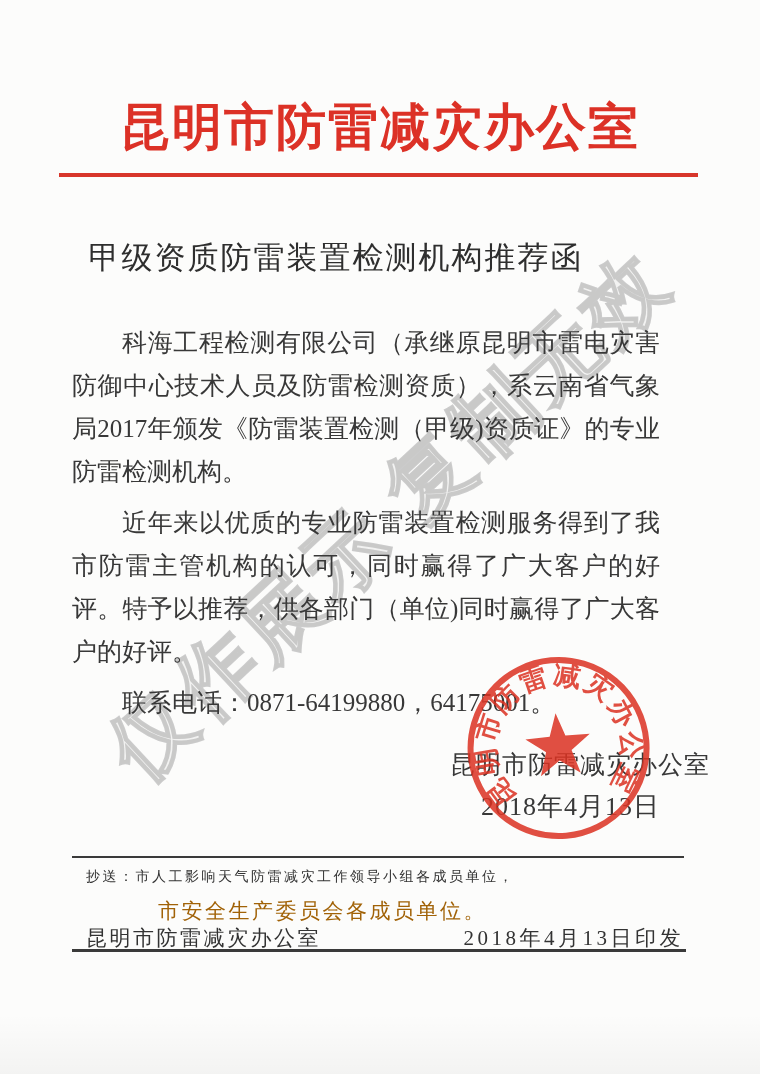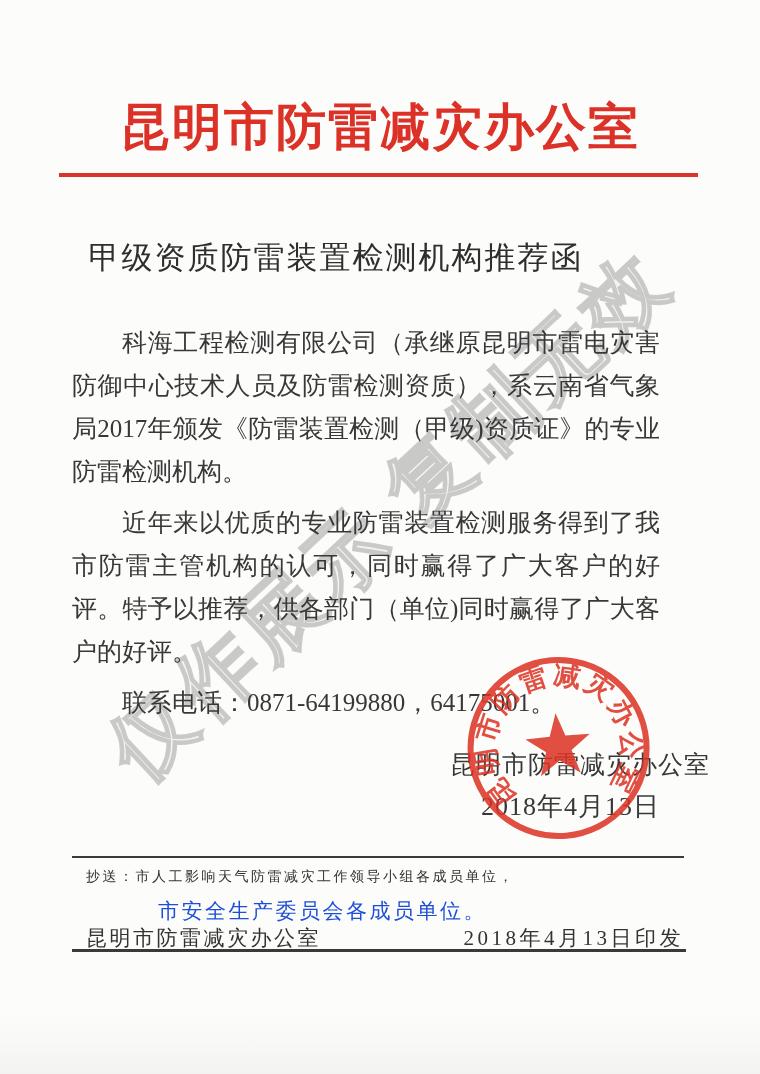--- a/index.html
+++ b/index.html
@@ -96,21 +96,21 @@
     position:absolute; top:949px; left:72px;
     width:614px; height:3px; background:#3a3a3a;
   }
   .cc-line1 {
     position:absolute; top:868px; left:86px;
     font-size:14px; letter-spacing:2.5px; color:#333;
     white-space:nowrap;
   }
   .cc-line2 {
     position:absolute; top:897px; left:158px;
-    font-size:21px; letter-spacing:2.5px; color:#1d4ed8;
+    font-size:21px; letter-spacing:2.5px; color:#a16207;
     white-space:nowrap;
   }
   .footer-row {
     position:absolute; top:924px; left:86px; width:598px;
     display:flex; justify-content:space-between; align-items:baseline;
     font-size:21px; color:#333;
   }
   .footer-issuer { letter-spacing:2.5px; white-space:nowrap; }
   .footer-printdate { letter-spacing:3.5px; white-space:nowrap; }
 </style>

